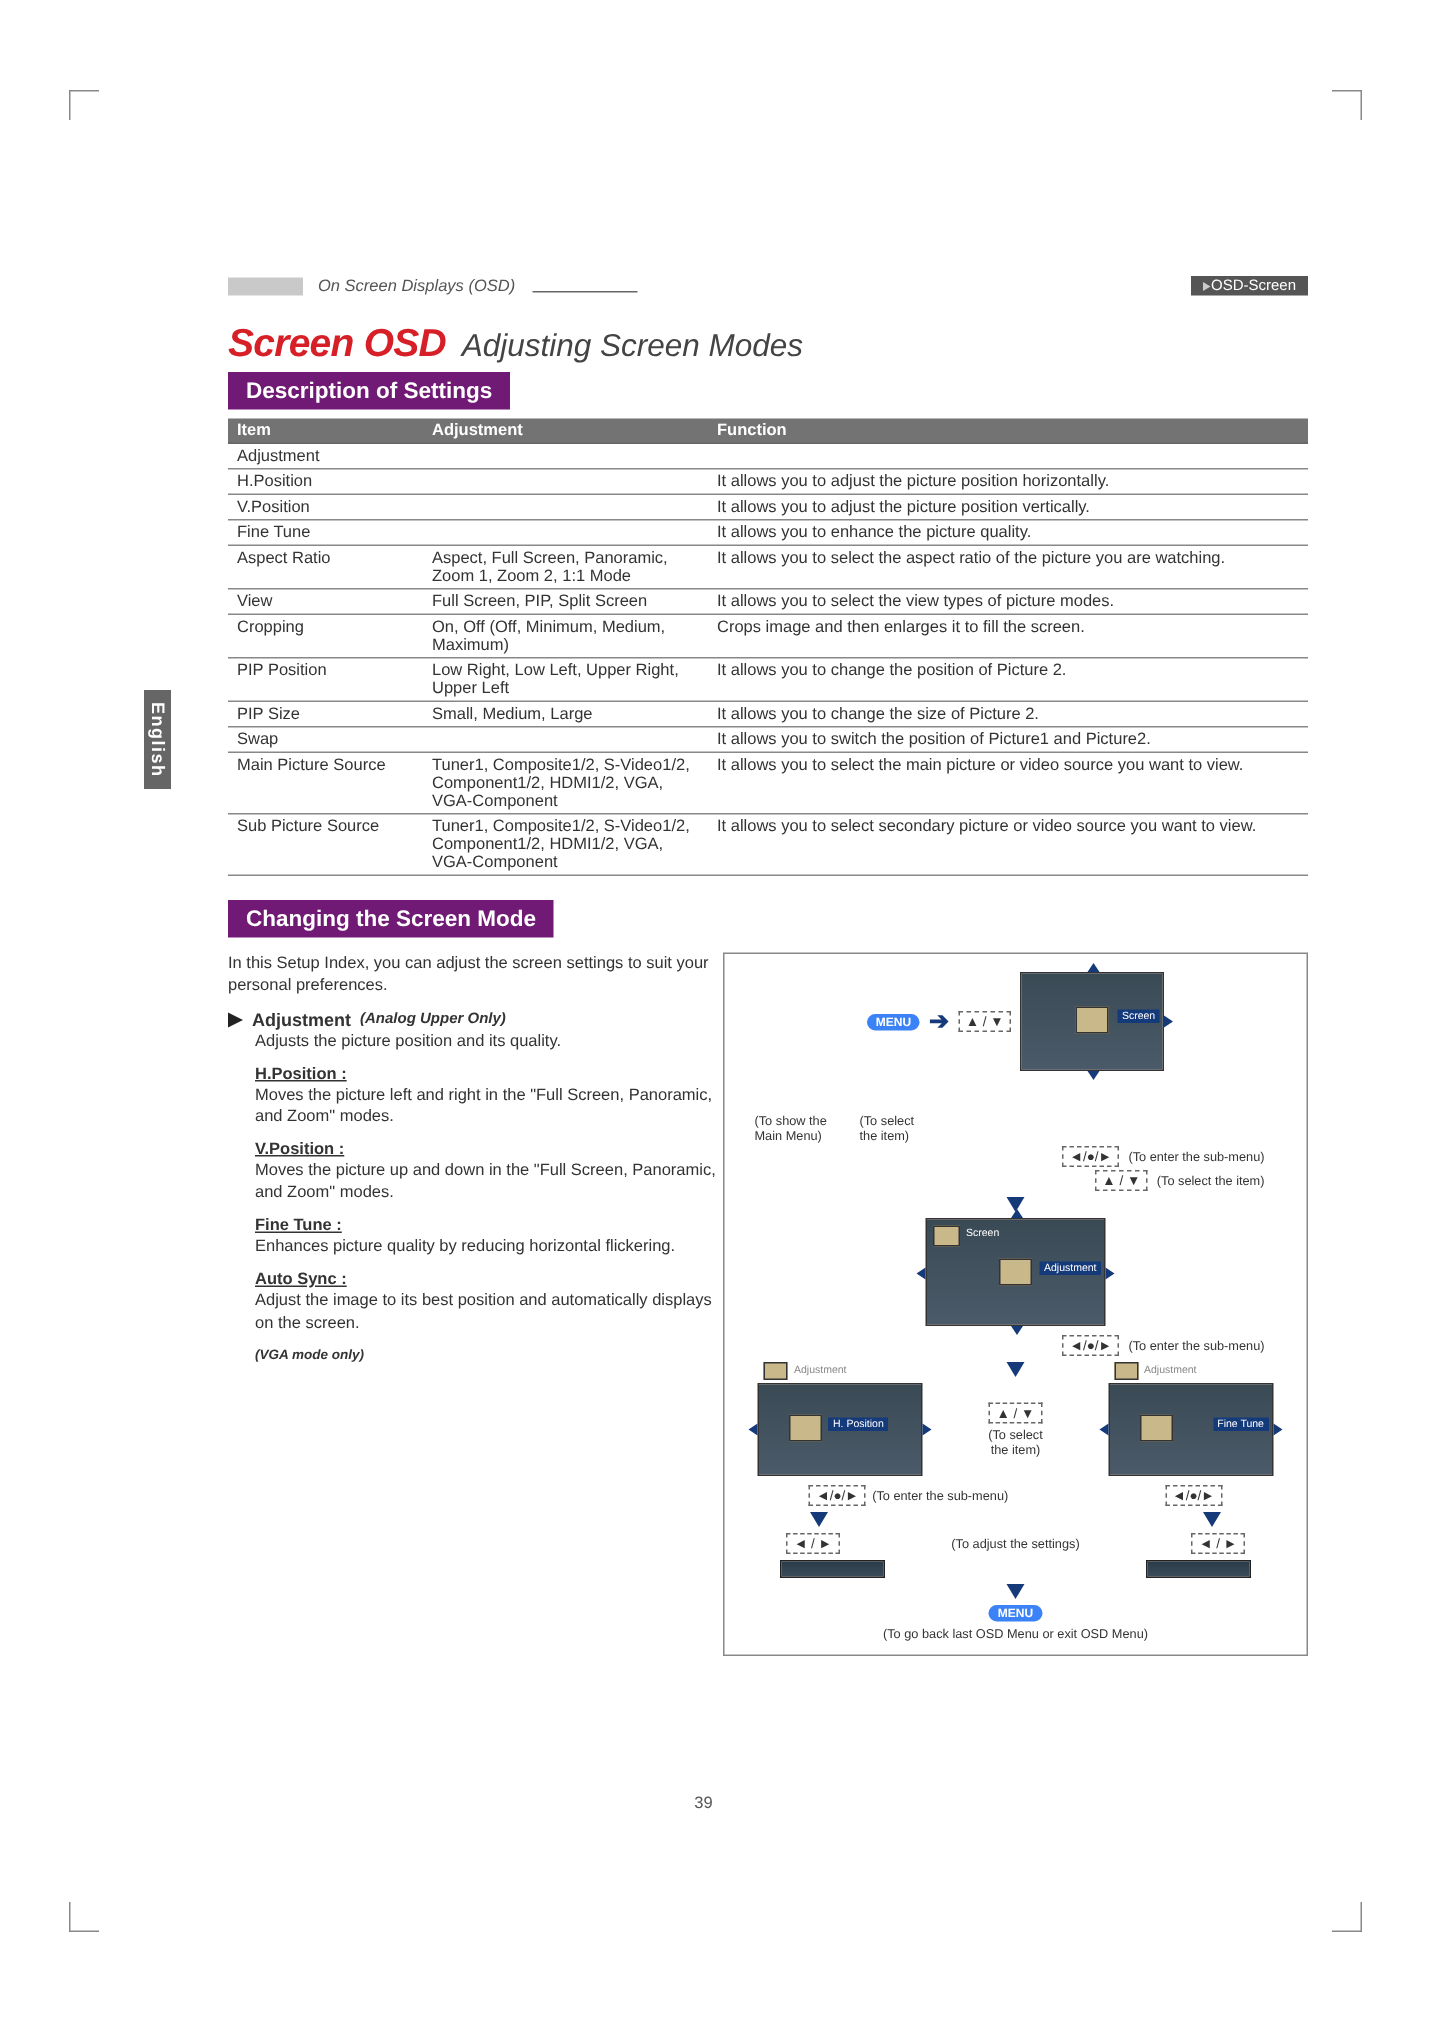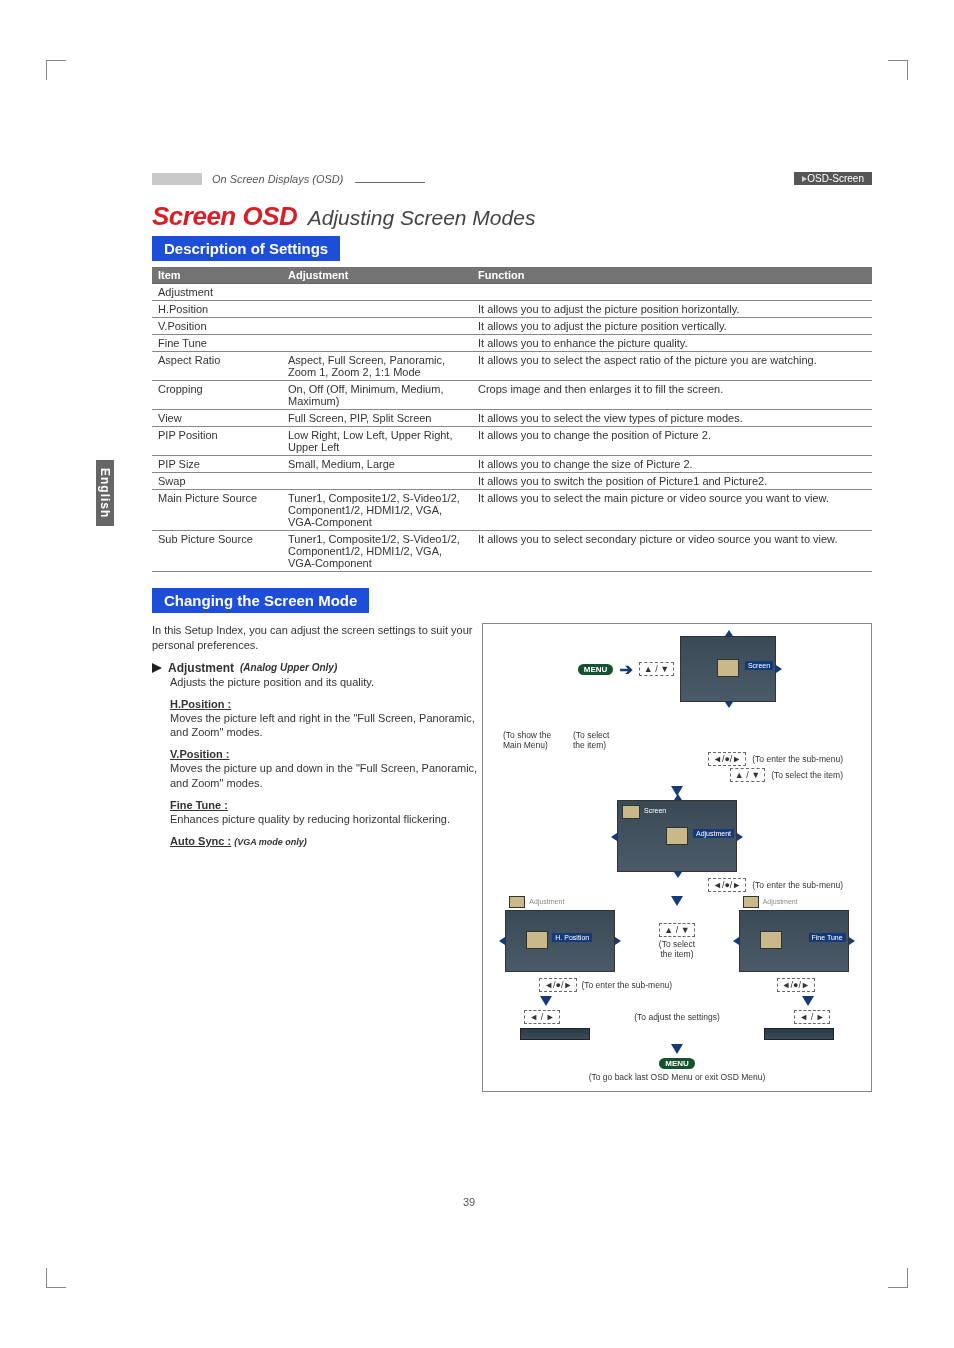--- a/index.html
+++ b/index.html
@@ -14,21 +14,21 @@
   .crop-tl, .crop-tr, .crop-bl, .crop-br {
     position: absolute; width: 20px; height: 20px;
   }
   .crop-tl { top: 60px; left: 46px; border-top: 1px solid #888; border-left: 1px solid #888; }
   .crop-tr { top: 60px; right: 46px; border-top: 1px solid #888; border-right: 1px solid #888; }
   .crop-bl { bottom: 60px; left: 46px; border-bottom: 1px solid #888; border-left: 1px solid #888; }
   .crop-br { bottom: 60px; right: 46px; border-bottom: 1px solid #888; border-right: 1px solid #888; }
 
   .page {
     position: absolute;
-    top: 172px;
+    top: 184px;
     left: 152px;
     width: 720px;
   }
 
   .header-row {
     display: flex;
     align-items: flex-end;
     justify-content: space-between;
     margin-bottom: 14px;
   }
@@ -81,21 +81,21 @@
     letter-spacing: -0.5px;
   }
   .main-title .sub {
     font-style: italic;
     font-size: 21px;
     color: #444;
     margin-left: 6px;
   }
 
   .section-tab {
-    background: #1d4ed8;
+    background: #701a75;
     color: #fff;
     font-weight: bold;
     font-size: 15px;
     padding: 4px 12px;
     display: inline-block;
     margin-top: 4px;
   }
 
   table.settings {
     width: 100%;
@@ -154,21 +154,21 @@
 
   .right-col {
     flex: 1;
     border: 1px solid #888;
     padding: 10px 8px 8px 8px;
     font-size: 9px;
     color: #333;
     position: relative;
   }
   .menu-pill {
-    background: #14532d;
+    background: #3b82f6;
     color: #fff;
     border-radius: 10px;
     padding: 1px 6px;
     font-size: 8px;
     font-weight: bold;
   }
   .arrow-r {
     color: #153a7a;
     font-size: 16px;
     font-weight: bold;
@@ -317,28 +317,28 @@
           <td>Fine Tune</td>
           <td></td>
           <td>It allows you to enhance the picture quality.</td>
         </tr>
         <tr>
           <td>Aspect Ratio</td>
           <td>Aspect, Full Screen, Panoramic, Zoom 1, Zoom 2, 1:1 Mode</td>
           <td>It allows you to select the aspect ratio of the picture you are watching.</td>
         </tr>
         <tr>
+          <td>View</td>
+          <td>Full Screen, PIP, Split Screen</td>
+          <td>It allows you to select the view types of picture modes.</td>
+        </tr>
+        <tr>
           <td>Cropping</td>
           <td>On, Off (Off, Minimum, Medium, Maximum)</td>
           <td>Crops image and then enlarges it to fill the screen.</td>
-        </tr>
-        <tr>
-          <td>View</td>
-          <td>Full Screen, PIP, Split Screen</td>
-          <td>It allows you to select the view types of picture modes.</td>
         </tr>
         <tr>
           <td>PIP Position</td>
           <td>Low Right, Low Left, Upper Right, Upper Left</td>
           <td>It allows you to change the position of Picture 2.</td>
         </tr>
         <tr>
           <td>PIP Size</td>
           <td>Small, Medium, Large</td>
           <td>It allows you to change the size of Picture 2.</td>
@@ -386,20 +386,21 @@
         <p>Moves the picture up and down in the "Full Screen, Panoramic, and Zoom" modes.</p>
       </div>
 
       <div class="sub-item">
         <span class="label">Fine Tune :</span>
         <p>Enhances picture quality by reducing horizontal flickering.</p>
       </div>
 
       <div class="sub-item">
         <span class="label">Auto Sync :</span>
+        <p>Adjust the image to its best position and automatically displays on the screen.</p>
         <span class="vga-note">(VGA mode only)</span>
       </div>
     </div>
 
     <div class="right-col">
 
       <div class="flow-row">
         <span class="menu-pill">MENU</span>
         <span class="arrow-r">➔</span>
         <span class="dashed-box">▲ / ▼</span>

